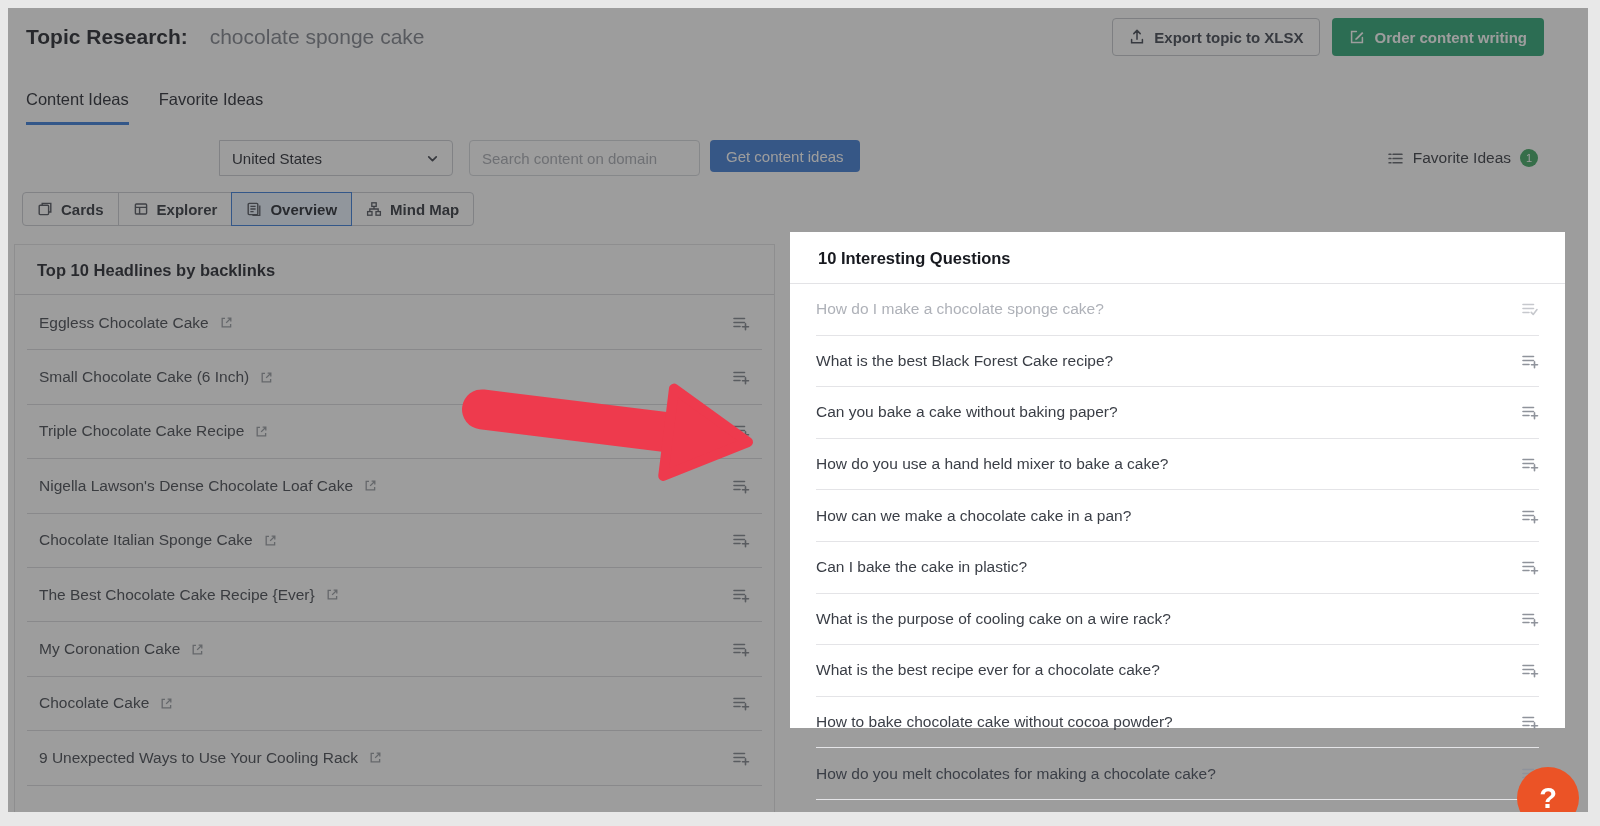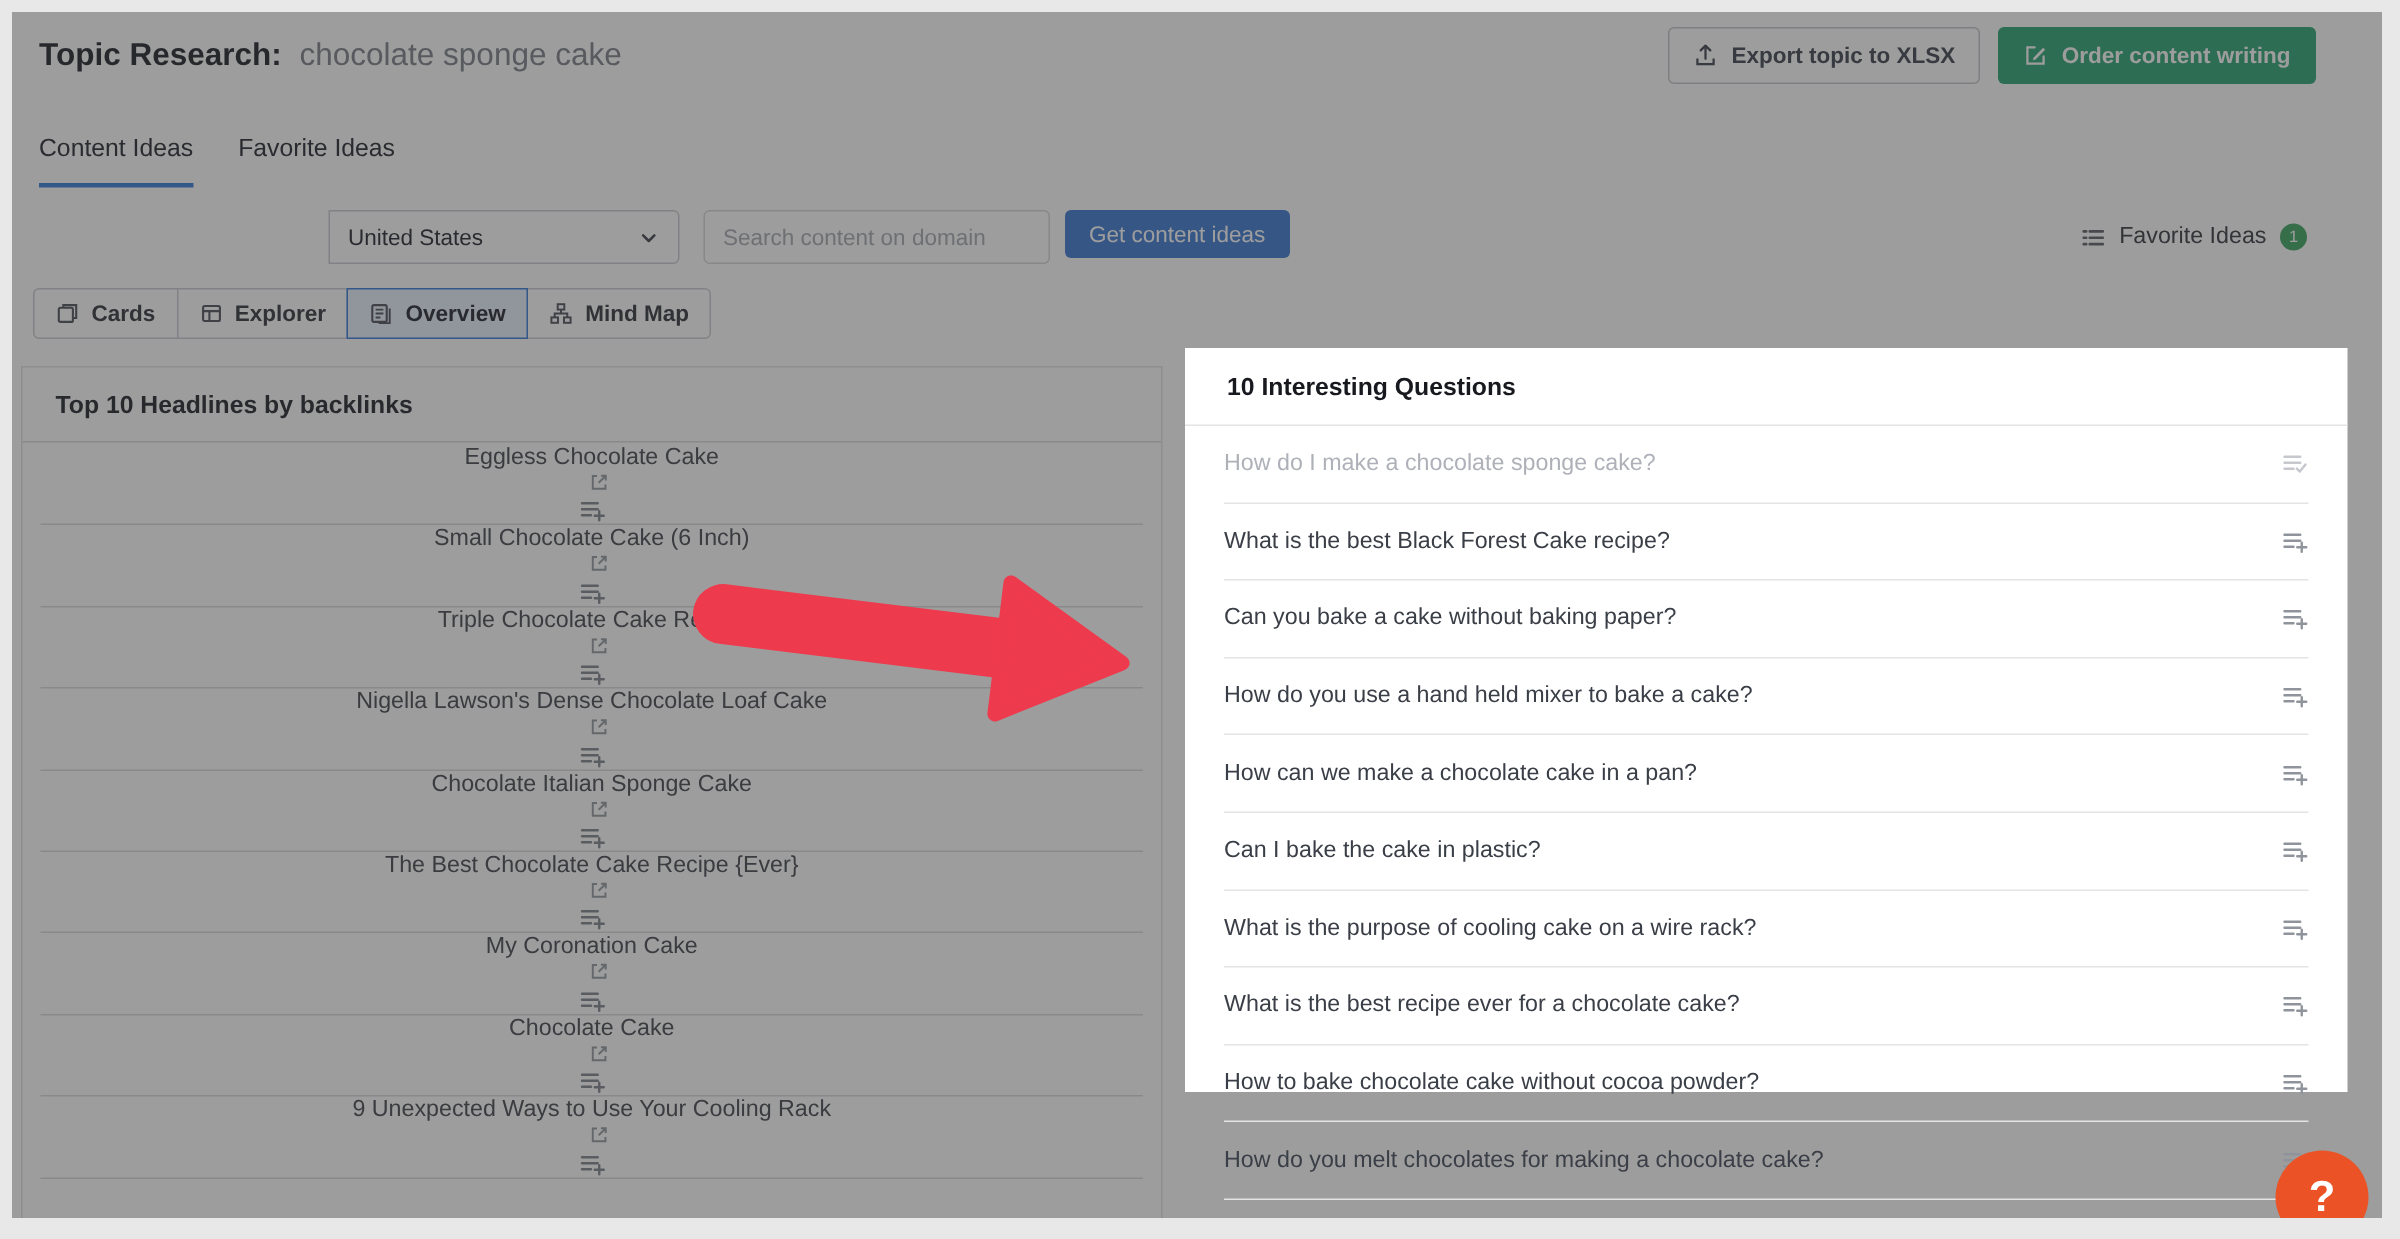--- a/index.html
+++ b/index.html
@@ -25,21 +25,21 @@
     position:absolute;inset:0;background:rgba(50,50,50,0.48);z-index:50;
     pointer-events:none;
   }
   
   .app-header{
     position:absolute;top:8px;left:18px;right:44px;height:42px;
     display:flex;align-items:center;justify-content:space-between;
   }
   .page-title{font-size:21px;color:#21242c;white-space:nowrap}
   .page-title .prefix{font-weight:bold;color:#1d2027}
-  .page-title .topic{font-weight:normal;color:#7b7f88;margin-left:6px}
+  .page-title .topic{font-weight:normal;color:#7b7f88;margin-left:16px}
   .header-actions{display:flex;gap:12px;align-items:center}
   .btn{
     height:38px;display:inline-flex;align-items:center;gap:9px;
     padding:0 16px;border-radius:4px;font-size:15px;cursor:pointer;
     border:1px solid transparent;white-space:nowrap;font-weight:bold;
   }
   .btn-outline{background:#fff;border-color:#c3c6cc;color:#3d424d}
   .btn-green{background:var(--button-green);color:#fff}
   .btn svg{flex:0 0 auto}
   
@@ -105,21 +105,20 @@
     border:1px solid #e2e2e5;border-bottom:none;
   }
   .card-header{
     padding:16px 22px 14px 22px;font-size:16.5px;font-weight:bold;color:#1f222a;
     border-bottom:1px solid #d8d8dc;
   }
   .hl-list{padding-top:1px}
   .hl-row{
     margin:0 12px;padding:0 12px;height:54.4px;display:flex;align-items:center;
     border-bottom:1px solid #d9d9dc;
-    flex-direction:column;
   }
   .hl-text{font-size:15.5px;color:#42464e;white-space:nowrap}
   .ext-icon{color:#9599a0;margin-left:10px;flex:0 0 auto}
   .flex-sp{flex:1}
   .add-icon{color:#7e828a;cursor:pointer;flex:0 0 auto}
   
   .questions-panel{
     position:absolute;left:782px;top:224px;width:775px;height:496px;
     background:#fff;z-index:60;
   }

